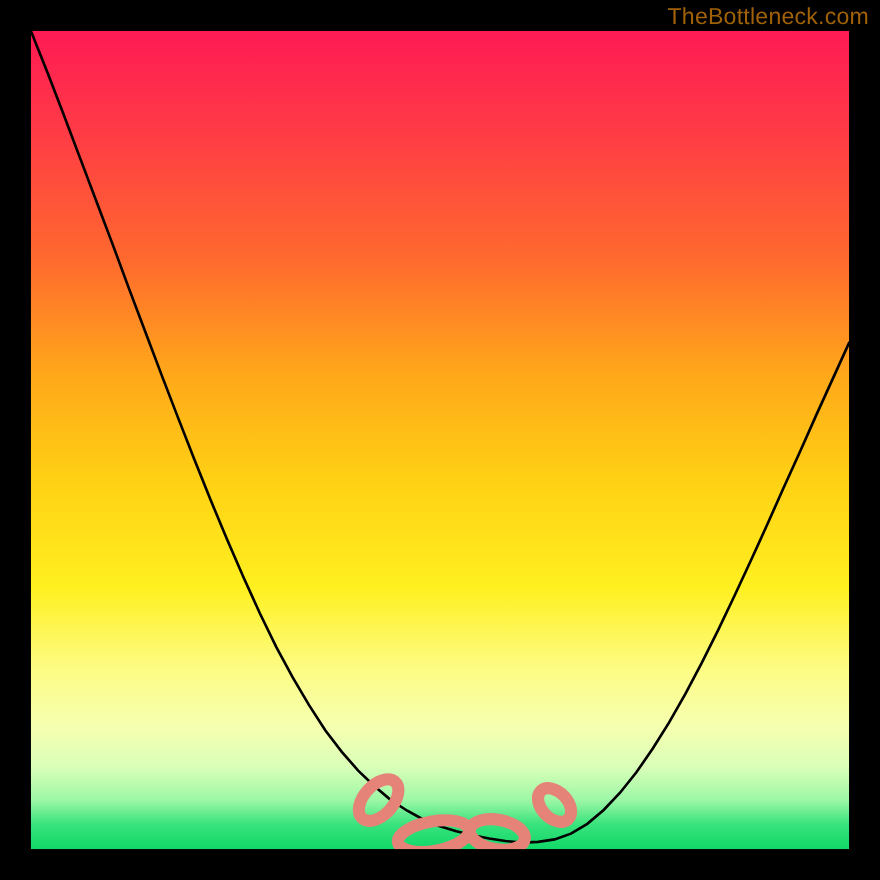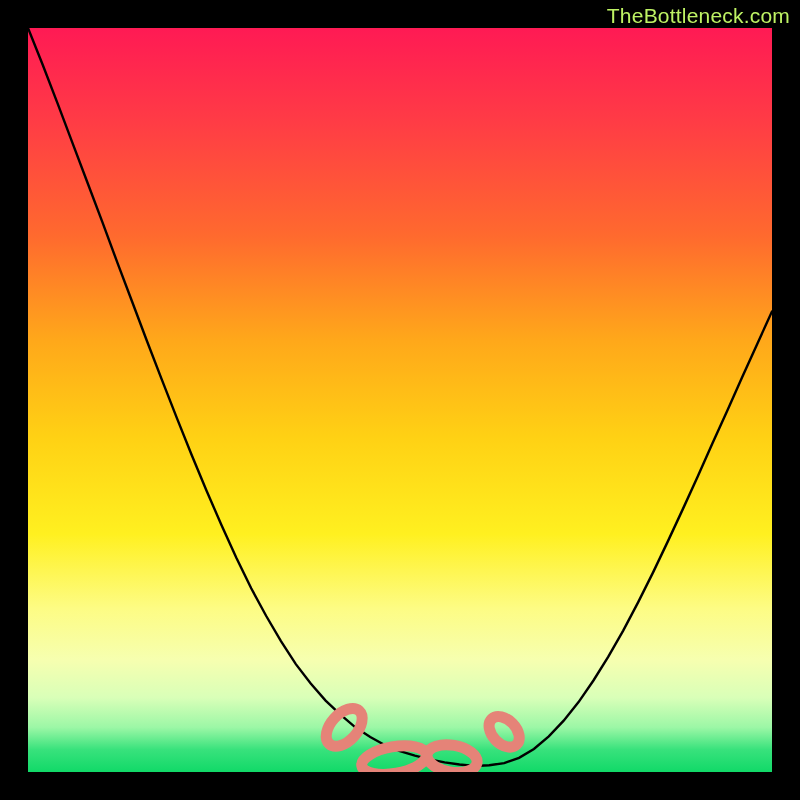--- a/index.html
+++ b/index.html
@@ -45,21 +45,21 @@
     );
   }
   .curve-svg {
     position: absolute;
     inset: 0;
   }
   .attribution {
     position: absolute;
     top: 4px;
     right: 10px;
-    color: #bef264;
+    color: #a16207;
     font-size: 21px;
     font-weight: 500;
     letter-spacing: 0.2px;
     user-select: none;
   }
 </style>
 </head>
 <body>
 
 <div class="frame">

